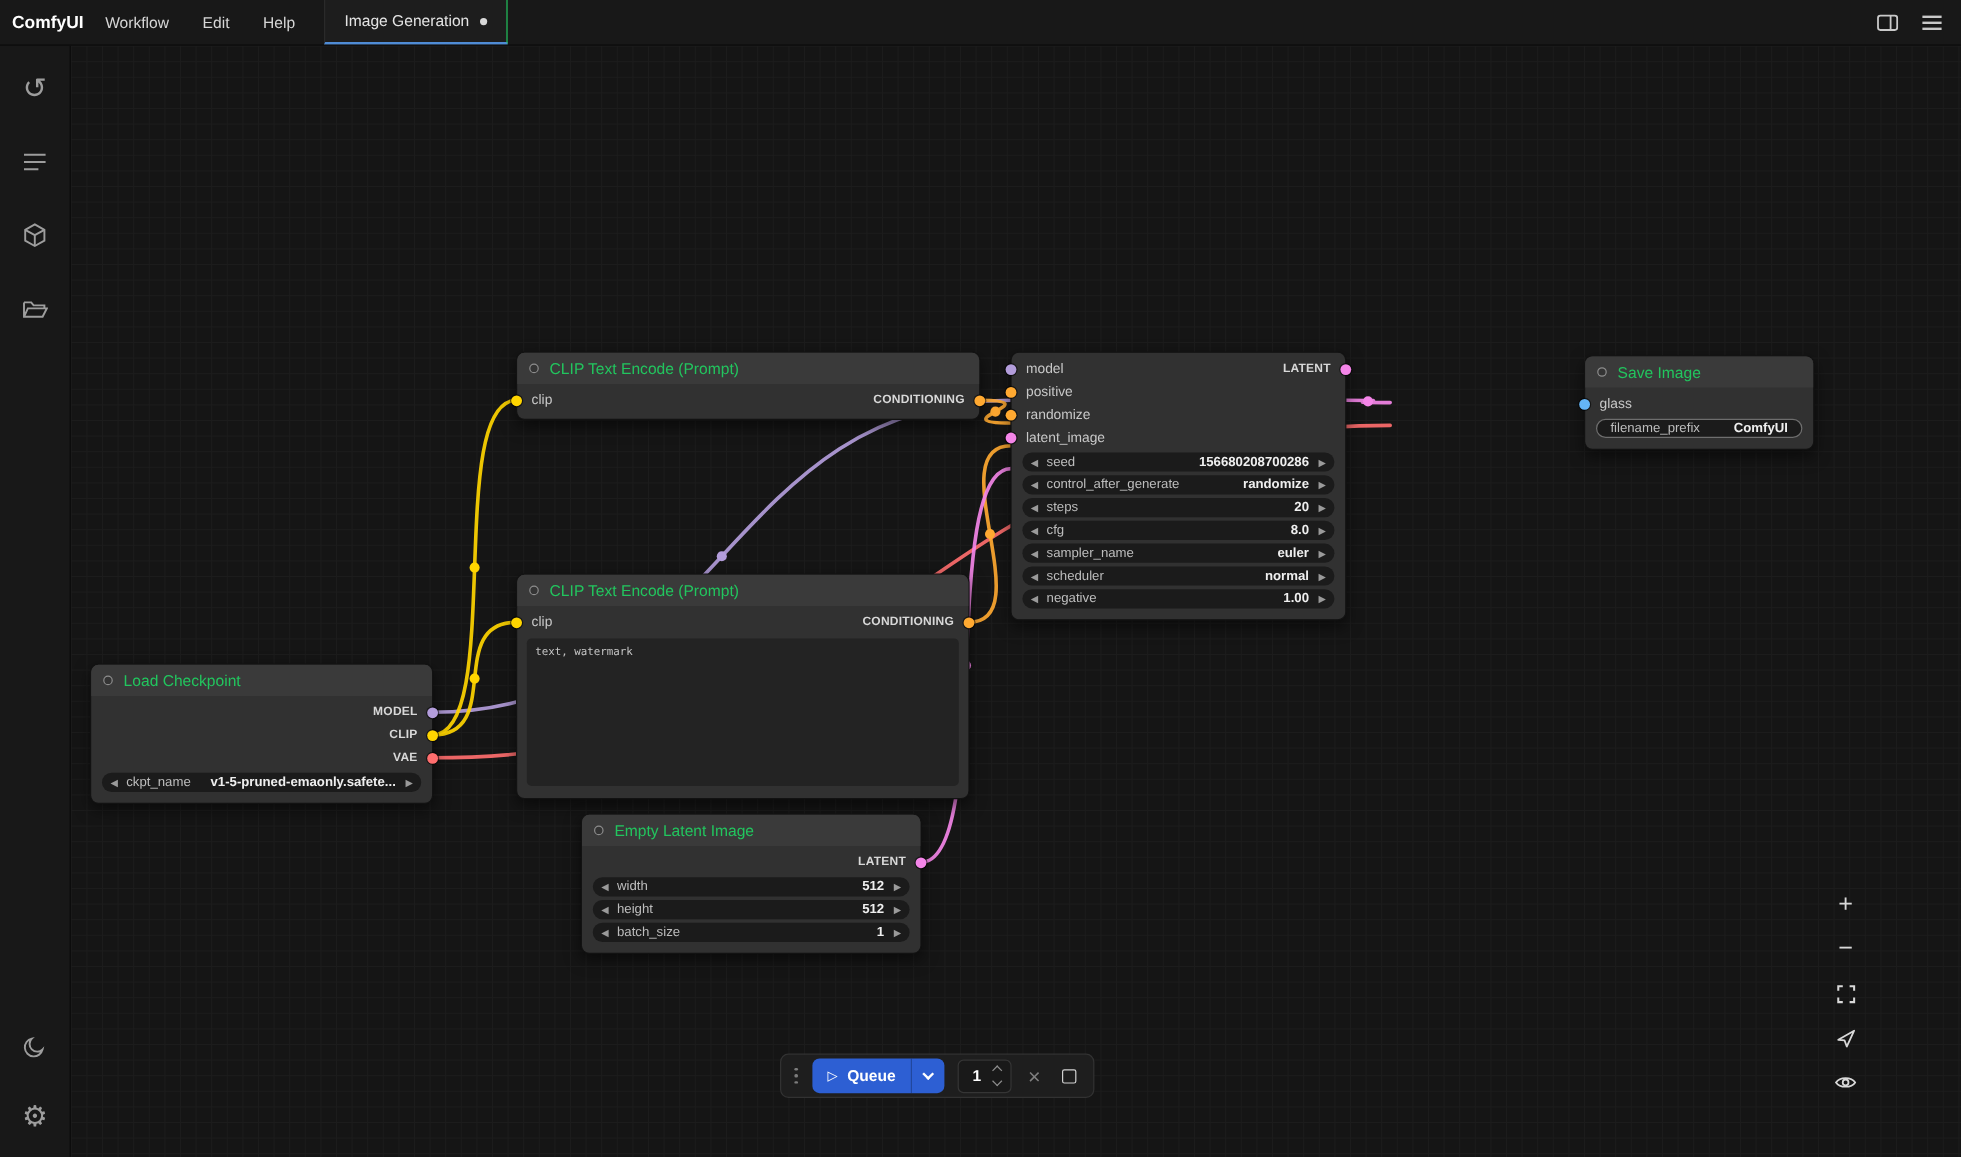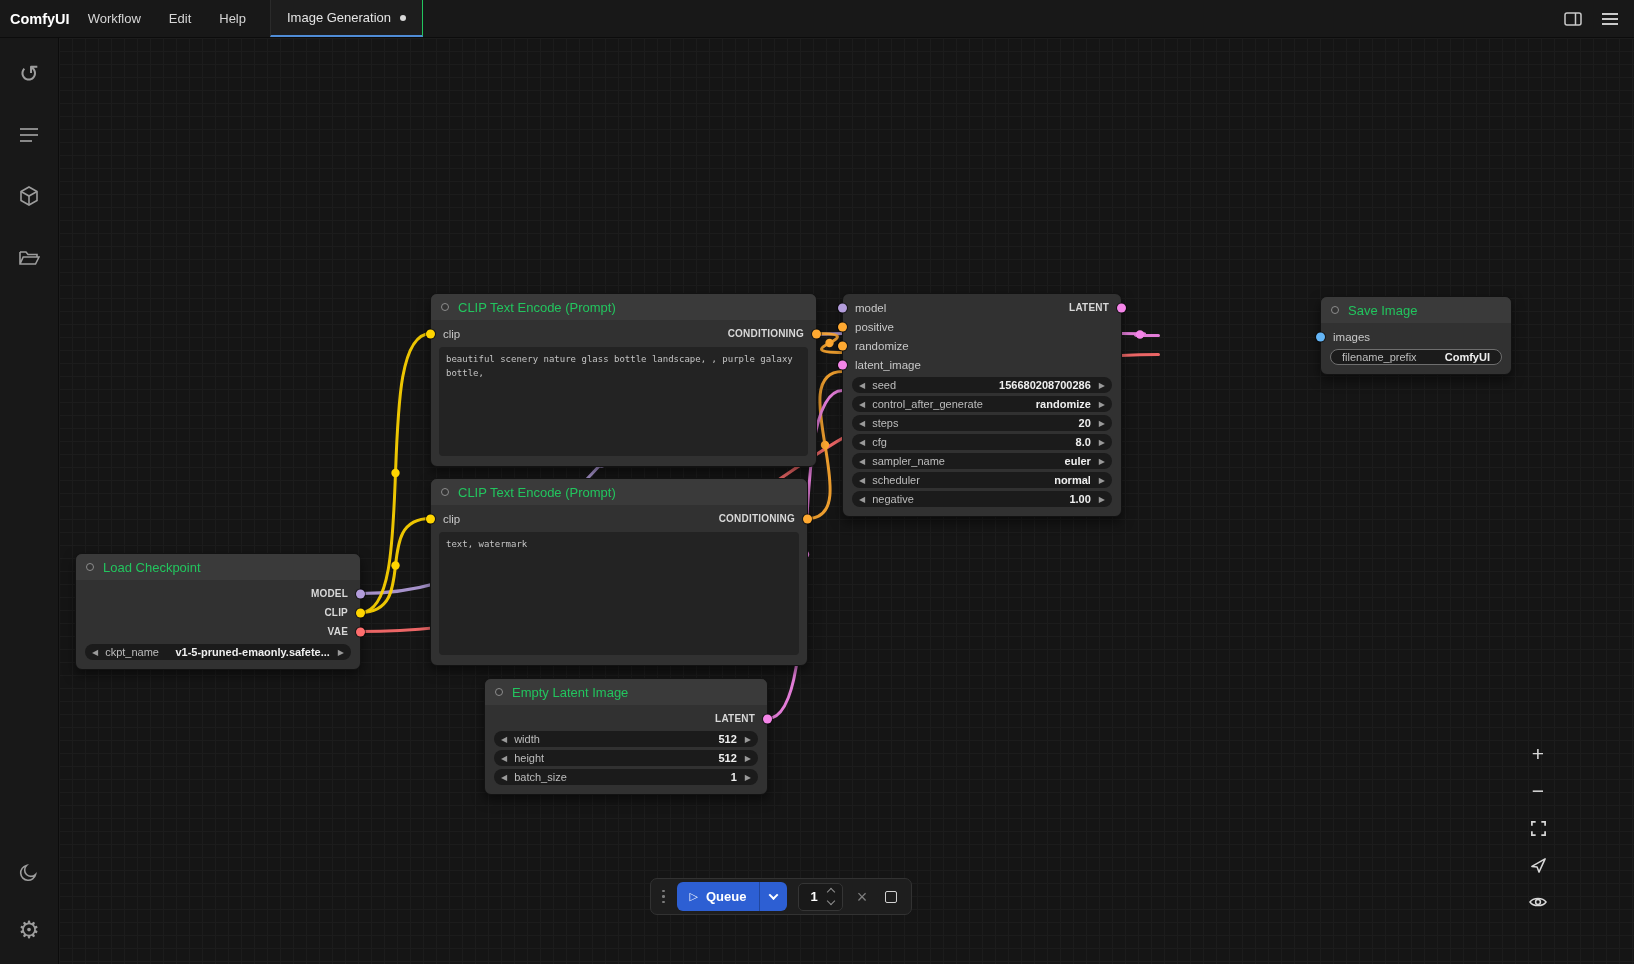--- a/index.html
+++ b/index.html
@@ -224,21 +224,20 @@
           <div class="row">
             <div class="pin in">
               <span class="dot" style="background: rgb(255, 213, 0);"></span>
               <span class="inlabel">clip</span>
             </div>
             <div class="pin out">
               <span class="outlabel">CONDITIONING</span>
               <span class="dot" style="background: rgb(255, 169, 49);"></span>
             </div>
           </div>
-          <div class="ntext" style="height: 109px;">beautiful scenery nature glass bottle landscape, , purple galaxy bottle,</div>
         </div>
       </div>
       <div class="node" style="left: 371px; top: 440px; width: 378px;">
         <div class="node-title">
           <span class="cdot"></span>
           <span>CLIP Text Encode (Prompt)</span>
         </div>
         <div class="node-body">
           <div class="row">
             <div class="pin in">
@@ -361,21 +360,21 @@
       </div>
       <div class="node" style="left: 1261px; top: 258px; width: 192px;">
         <div class="node-title">
           <span class="cdot"></span>
           <span>Save Image</span>
         </div>
         <div class="node-body">
           <div class="row">
             <div class="pin in">
               <span class="dot" style="background: rgb(100, 181, 246);"></span>
-              <span class="inlabel">images</span>
+              <span class="inlabel">glass</span>
             </div>
           </div>
           <div class="widget text">
             <span class="wlabel">filename_prefix</span>
             <span class="wvalue">ComfyUI</span>
           </div>
         </div>
       </div>
     </div>
 </div>

